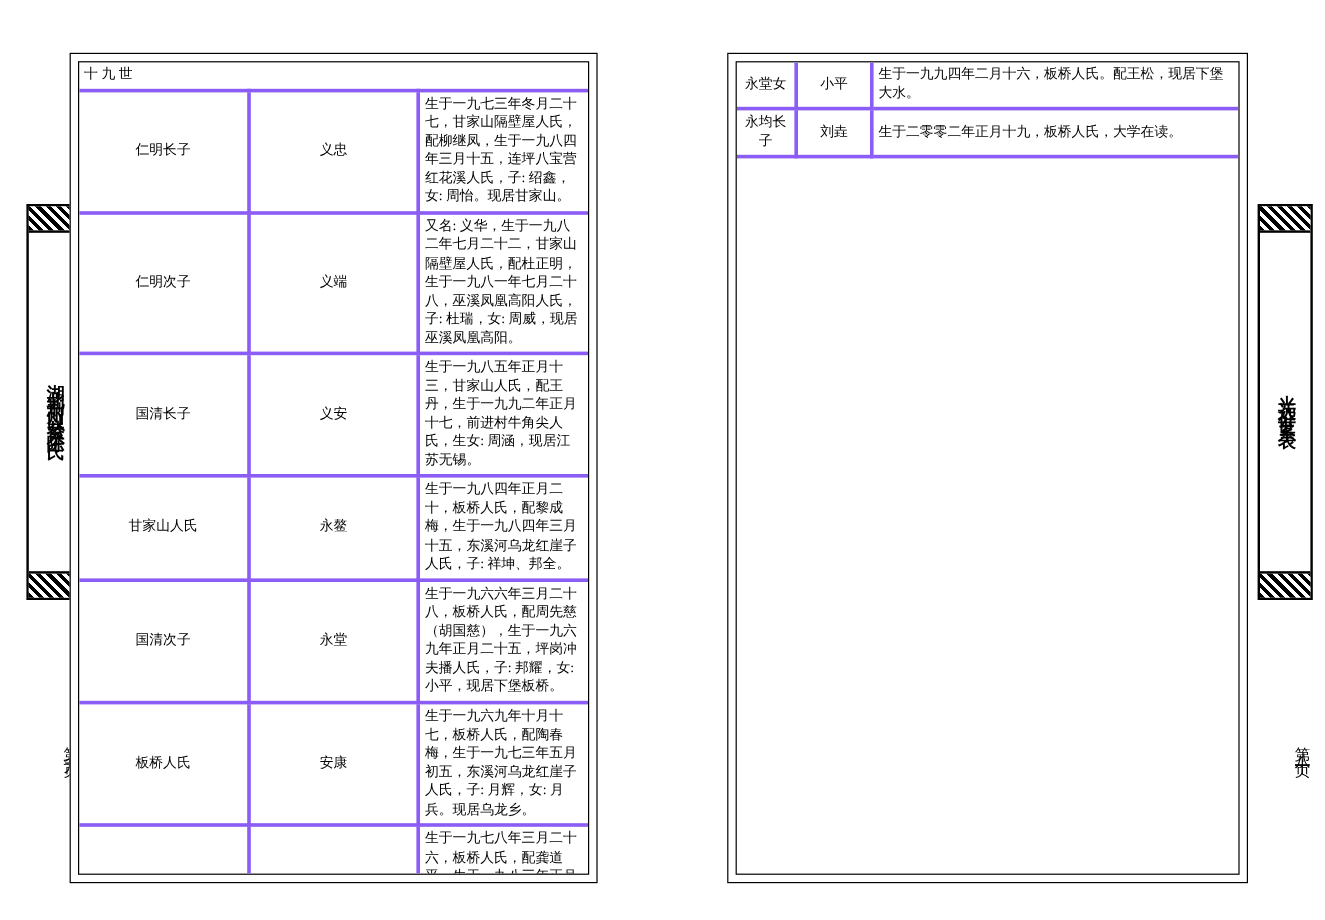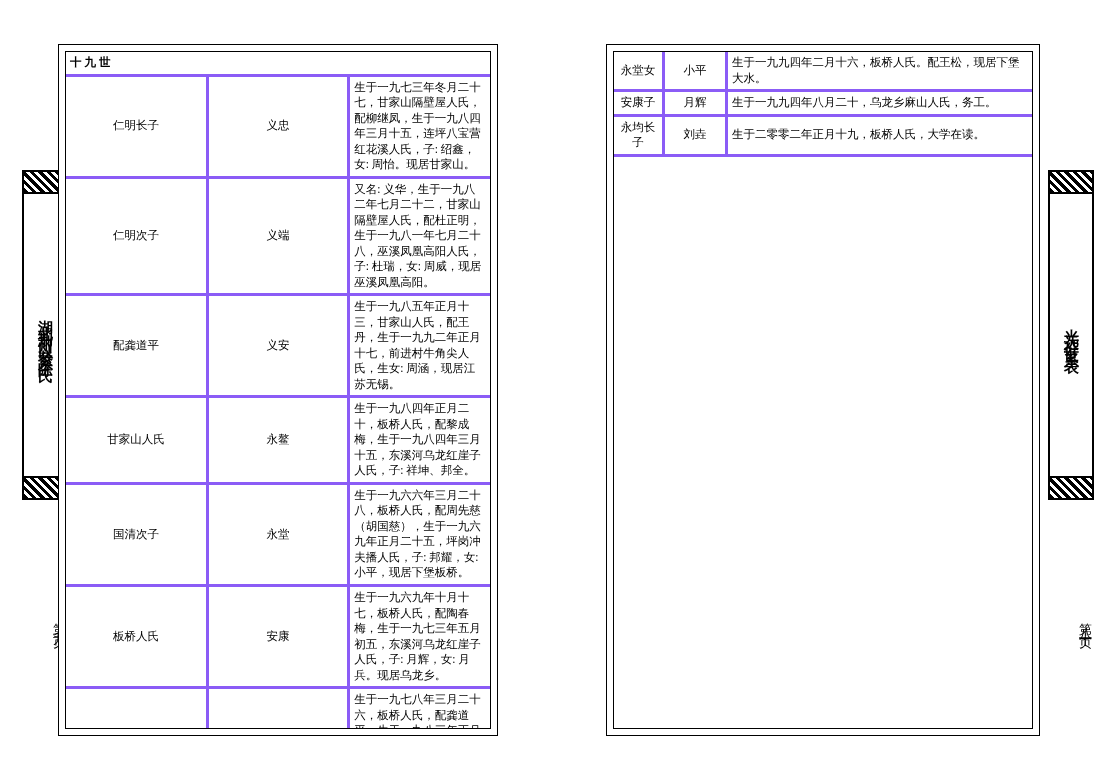--- a/index.html
+++ b/index.html
@@ -107,21 +107,21 @@
     text-align:center;
     font-size:12px;
   }
   td.desc{
     text-align:left;
     font-size:11.5px;
     line-height:1.5;
   }
   .gen-title td{
     font-size:17px;
-    font-weight:bold;
+    font-weight:normal;
     letter-spacing:3px;
     padding:7px 8px;
     border-left:none;border-right:none;border-top:none;
   }
   .gen-title.first td{border-top:none;}
   
   table.gen tr td:first-child{border-left:none;}
   table.gen tr td:last-child{border-right:none;}
   table.gen tr:first-child td{border-top:none;}
 </style>
@@ -155,21 +155,21 @@
               <td class="rel">仁明长子</td>
               <td class="nm">义忠</td>
               <td class="desc">生于一九七三年冬月二十七，甘家山隔壁屋人氏，配柳继凤，生于一九八四年三月十五，连坪八宝营红花溪人氏，子: 绍鑫，女: 周怡。现居甘家山。</td>
             </tr>
             <tr>
               <td class="rel">仁明次子</td>
               <td class="nm">义端</td>
               <td class="desc">又名: 义华，生于一九八二年七月二十二，甘家山隔壁屋人氏，配杜正明，生于一九八一年七月二十八，巫溪凤凰高阳人氏，子: 杜瑞，女: 周威，现居巫溪凤凰高阳。</td>
             </tr>
             <tr>
-              <td class="rel">配龚道平</td>
+              <td class="rel">国清长子</td>
               <td class="nm">义安</td>
               <td class="desc">生于一九八五年正月十三，甘家山人氏，配王丹，生于一九九二年正月十七，前进村牛角尖人氏，生女: 周涵，现居江苏无锡。</td>
             </tr>
             <tr>
               <td class="rel">甘家山人氏</td>
               <td class="nm">永鳌</td>
               <td class="desc">生于一九八四年正月二十，板桥人氏，配黎成梅，生于一九八四年三月十五，东溪河乌龙红崖子人氏，子: 祥坤、邦全。</td>
             </tr>
             <tr>
               <td class="rel">国清次子</td>
@@ -194,25 +194,20 @@
   <div class="frame" id="frame-right">
     <div class="inner">
       <table class="gen">
         <tbody id="right-body">
             <tr>
               <td class="rel">永堂女</td>
               <td class="nm">小平</td>
               <td class="desc">生于一九九四年二月十六，板桥人氏。配王松，现居下堡大水。</td>
             </tr>
             <tr>
-              <td class="rel">安康子</td>
-              <td class="nm">月辉</td>
-              <td class="desc">生于一九九四年八月二十，乌龙乡麻山人氏，务工。</td>
-            </tr>
-            <tr>
               <td class="rel">永均长子</td>
               <td class="nm">刘垚</td>
               <td class="desc">生于二零零二年正月十九，板桥人氏，大学在读。</td>
             </tr>
           </tbody>
       </table>
     </div>
   </div>
 
 </div>

